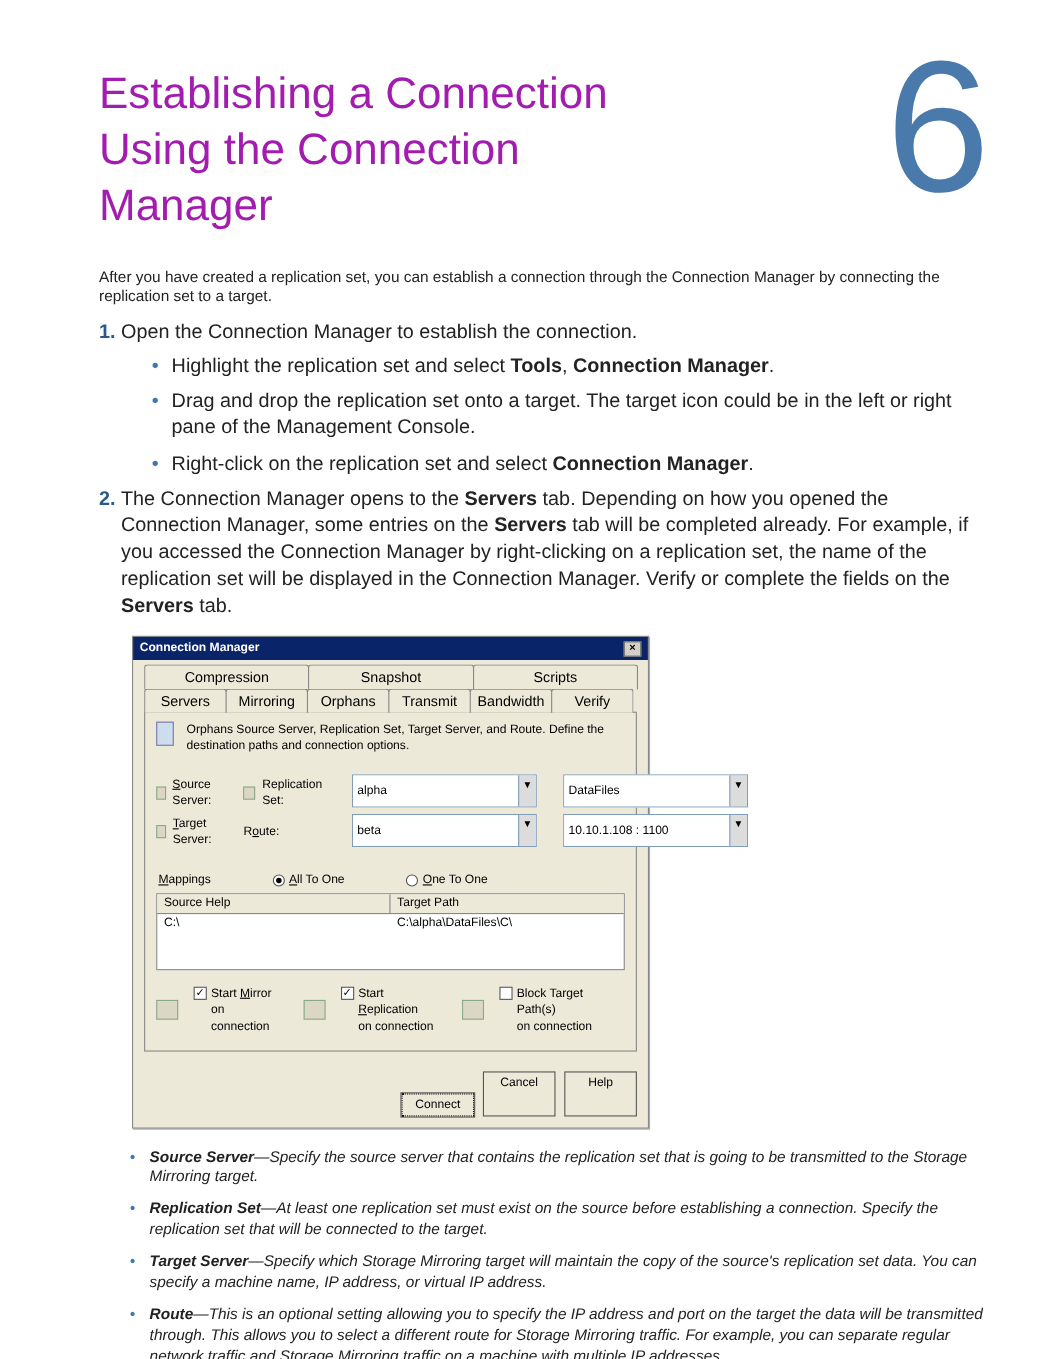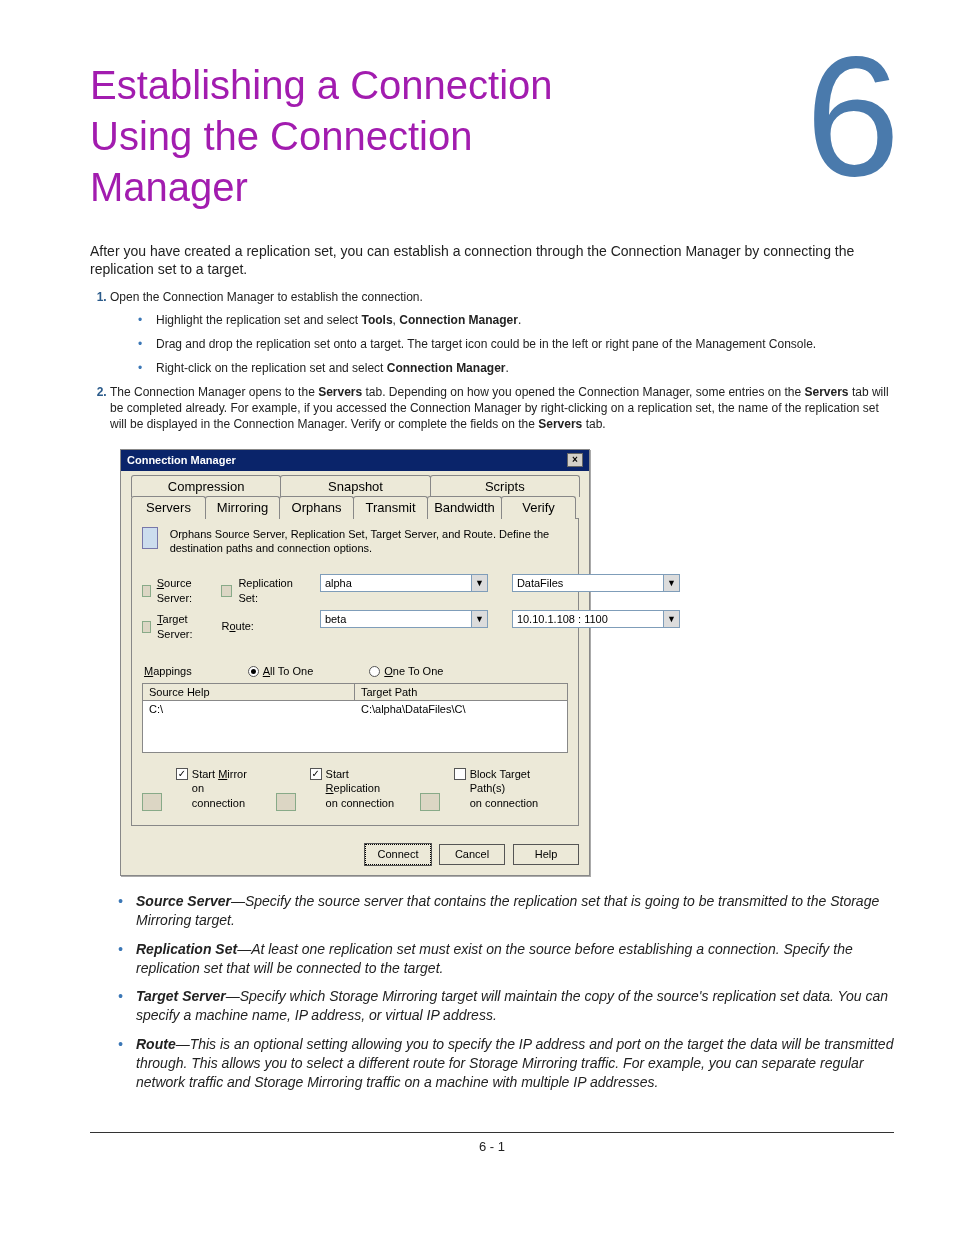--- a/index.html
+++ b/index.html
@@ -41,21 +41,21 @@
   }
   .intro { margin: 0 0 10px 0; }
   ol.steps {
     margin: 6px 0 0 0;
     padding-left: 20px;
     color: #2a5a8a;
     font-weight: 700;
   }
   ol.steps > li {
     margin-bottom: 8px;
-    font-size: 12px;
+    font-size: 18px;
   }
   ol.steps > li > .step-body {
     color: #222;
     font-weight: 400;
     display: inline;
   }
   ul.sub {
     list-style: none;
     margin: 6px 0 6px 0;
     padding-left: 46px;
@@ -136,21 +136,21 @@
     column-gap: 24px;
     row-gap: 4px;
   }
   .lbl { display: flex; align-items: center; gap: 6px; margin-top: 2px; }
   .lbl .mini { width: 14px; height: 12px; background: #dcd6c4; border: 1px solid #8a8; display:inline-block; }
   .u { text-decoration: underline; }
   .combo {
     display: flex;
     border: 1px solid #7f9db9;
     background: #fff;
-    height: 18px;
+    height: 30px;
   }
   .combo input {
     flex: 1;
     border: none;
     padding: 0 4px;
     font-size: 11px;
     font-family: inherit;
     outline: none;
   }
   .combo .arrow {
@@ -170,39 +170,39 @@
   }
   .radio .dot.on::after { content:""; width:5px;height:5px;background:#000;border-radius:50%; }
   .tbl { border: 1px solid #888; background:#fff; height: 70px; }
   .tbl-head { display:flex; background:#ece9d8; border-bottom:1px solid #888; }
   .tbl-head div { padding:1px 6px; border-right:1px solid #888; }
   .tbl-head div:first-child { width: 50%; }
   .tbl-head div:last-child { flex:1; border-right:none; }
   .tbl-row { display:flex; }
   .tbl-row div { padding:1px 6px; }
   .tbl-row div:first-child { width:50%; }
-  .chk-row { display:flex; align-items:flex-end; gap:14px; margin-top:14px; }
+  .chk-row { display:flex; align-items:center; gap:14px; margin-top:14px; }
   .chk { display:flex; align-items:flex-start; gap:4px; font-size:11px; }
   .chk .box {
     width:12px;height:12px;border:1px solid #555;background:#fff;
     display:flex;align-items:center;justify-content:center;font-size:10px;line-height:10px;
     margin-top:1px;
   }
   .chk .box.on::after { content:"✓"; }
   .chk-ico { width:20px;height:18px;background:#dcd6c4;border:1px solid #8a8;margin-top:0; }
   .btnrow { display:flex; justify-content:flex-end; gap:8px; padding: 10px 10px 10px 10px; }
   .btn {
     min-width: 66px;
     text-align: center;
     padding: 2px 10px;
     border: 1px solid #555;
     background: #ece9d8;
     font-size: 11px;
   }
-  .btn.default { border: 1px dotted #000; outline: 1px solid #555; }
+  .btn.default { border: 1px dotted #000; outline: 1px solid #555; margin-top: 20px; }
 
   ul.fields {
     list-style: none;
     margin: 6px 0 0 0;
     padding-left: 46px;
     font-style: italic;
   }
   ul.fields > li {
     position: relative;
     margin-bottom: 10px;

